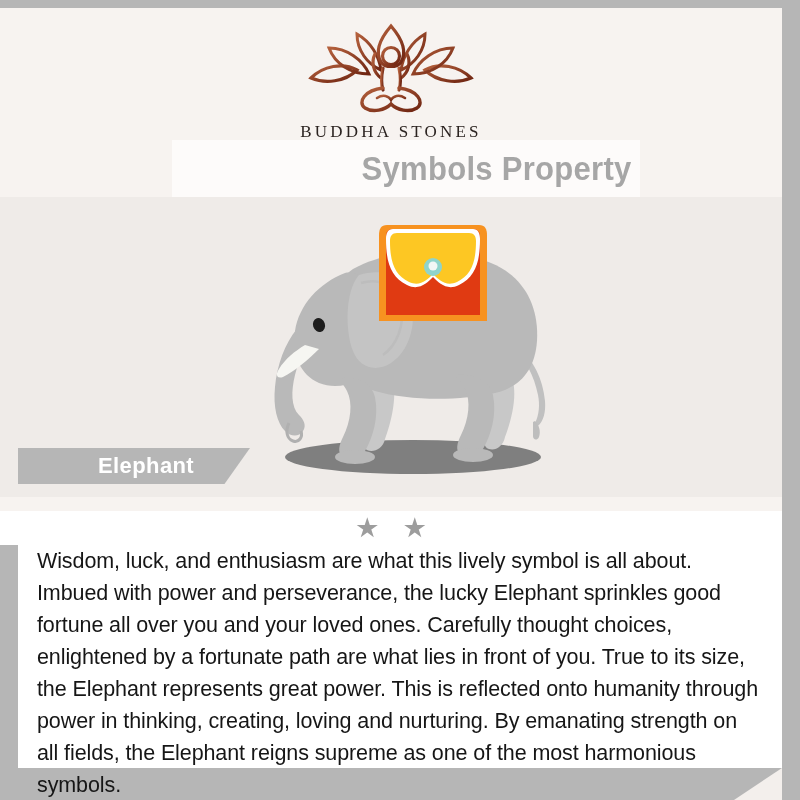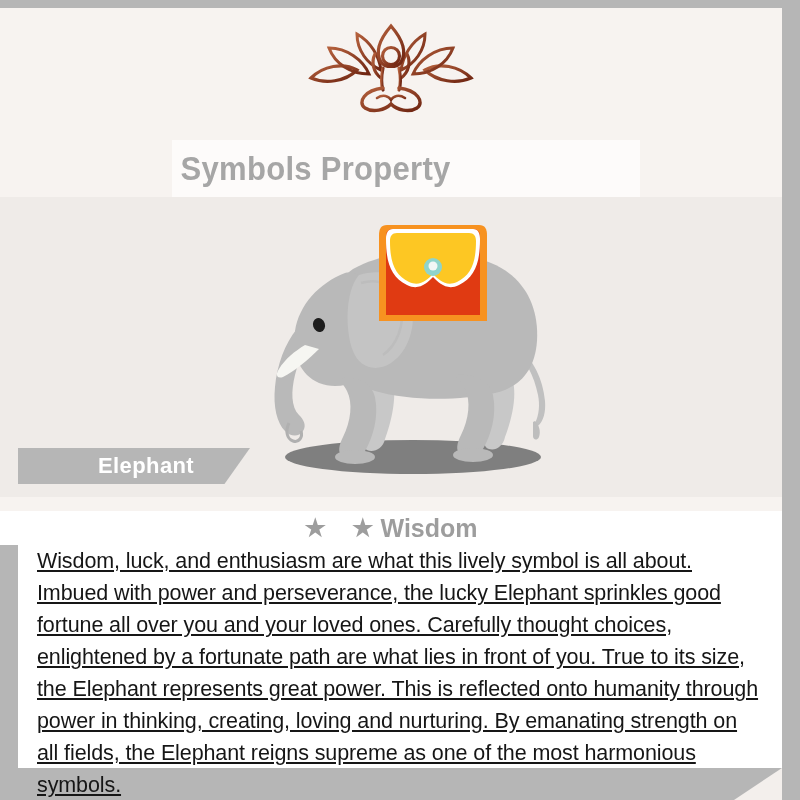--- a/index.html
+++ b/index.html
@@ -41,21 +41,21 @@
     margin-top:4px;
     font-family:"Liberation Serif", serif;
     font-size:17px;letter-spacing:3.2px;
     color:#2b2320;font-weight:400;
   }
 
   
   .title-band{
     position:absolute;left:172px;top:140px;width:468px;height:57px;
     background:#fdfbfa;
-    display:flex;align-items:center;justify-content:flex-start;
+    display:flex;align-items:center;justify-content:flex-end;
   }
   .title-text{
     font-family:"Liberation Sans Narrow","Liberation Sans",sans-serif;
     font-weight:bold;font-size:33px;color:#a6a6a6;
     letter-spacing:.3px;transform:scaleX(.94);transform-origin:center;
   }
   .title-band-left{
     position:absolute;left:0;top:140px;width:172px;height:57px;background:#f7f3f0;
   }
   .title-band-right{
@@ -99,21 +99,21 @@
 
   
   .copy{
     position:absolute;left:18px;top:545px;width:764px;height:223px;
     background:#ffffff;
   }
   .copy p{
     margin:0;padding:0 20px 0 19px;
     font-family:"Liberation Sans Narrow","Liberation Sans",sans-serif;
     font-size:21.5px;line-height:32px;color:#161616;
-    font-weight:500;letter-spacing:-.1px;text-decoration:underline;
+    font-weight:500;letter-spacing:-.1px;
   }
 </style>
 </head>
 <body>
 
 <div id="page">
 
   <div class="frame-grey frame-top"></div>
   <div class="frame-grey frame-right"></div>
   <div class="frame-grey frame-bottom"></div>
@@ -153,20 +153,21 @@
 
             <path d="M80 46 C78 56 78 62 80 68" stroke-width="3.2"></path>
             <path d="M96 46 C98 56 98 62 96 68" stroke-width="3.2"></path>
 
             <path d="M80 66 C62 68 54 80 62 86 C70 91 82 88 88 82 C94 88 106 91 114 86 C122 80 114 68 96 66" stroke-width="3.4"></path>
 
             <path d="M74 76 C80 72 86 74 88 78 C90 74 96 72 102 76" stroke-width="2.6"></path>
           </g>
         </svg>
       </div>
+      <div class="brand-text">BUDDHA STONES</div>
     </div>
   </div>
 
   <div class="title-band-left"></div>
   <div class="title-band-right"></div>
   <div class="title-band">
     <span class="title-text">Symbols Property</span>
   </div>
 
   <div class="illus">
@@ -214,21 +215,20 @@
     <span class="name-text">Elephant</span>
   </div>
 
   <div class="attr-strip"></div>
   <div class="attrs">
     <div class="attr">
       <span class="star">★</span>
     </div>
     <div class="attr">
       <span class="star">★</span>
-      <span>Wisdom</span>
     </div>
   </div>
 
   <div class="copy">
     <p>Wisdom, luck, and enthusiasm are what this lively symbol is all about. Imbued with power and perseverance, the lucky Elephant sprinkles good fortune all over you and your loved ones. Carefully thought choices, enlightened by a fortunate path are what lies in front of you. True to its size, the Elephant represents great power. This is reflected onto humanity through power in thinking, creating, loving and nurturing. By emanating strength on all fields, the Elephant reigns supreme as one of the most harmonious symbols.</p>
   </div>
 
 </div>
 
 </body></html>

